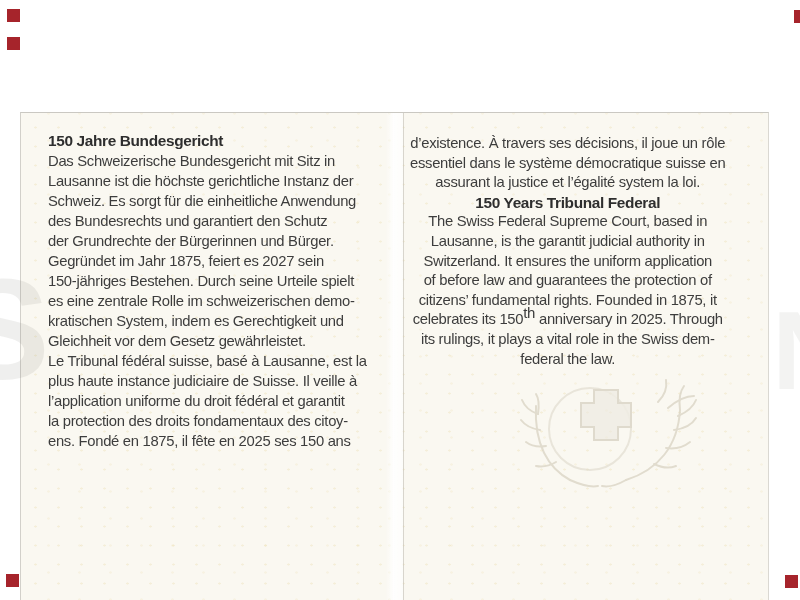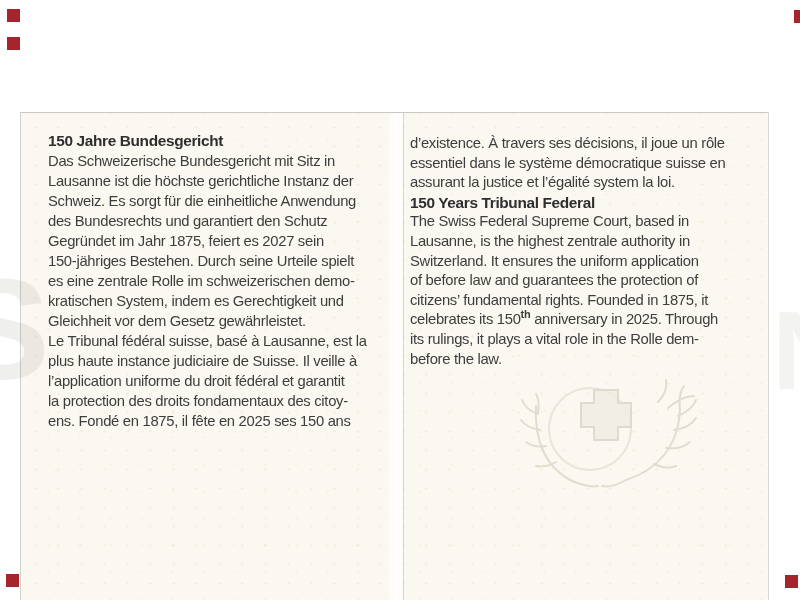--- a/index.html
+++ b/index.html
@@ -25,23 +25,23 @@
     background:linear-gradient(90deg, rgba(255,255,255,0) 0%, rgba(255,255,255,0.92) 45%, rgba(255,255,255,0.65) 100%);
     border-right:1px solid rgba(188,184,174,0.55);
   }
   .col{position:absolute;}
   .col-left{left:27px;top:18px;}
   .col-right{left:389px;top:21px;}
   .line{
     height:20px;line-height:20px;white-space:nowrap;
     font-size:14.8px;letter-spacing:-0.3px;color:#3d3d3d;
   }
-  .col-right .line{height:19.6px;line-height:19.6px;}
+  .col-right .line{height:19.6px;line-height:19.6px;text-align:center;}
   .line.heading{font-weight:bold;font-size:15.4px;color:#2e2e2e;letter-spacing:-0.35px;}
-  .line sup{font-size:11px;vertical-align:super;line-height:0;font-weight:bold;}
+  .line sup{font-size:15px;vertical-align:super;line-height:0;}
   .watermark{
     position:absolute;font-weight:bold;pointer-events:none;
     font-family:"Liberation Sans","DejaVu Sans",sans-serif;
   }
   .wm-left{left:-45px;top:248px;font-size:142px;color:rgba(120,120,112,0.12);}
   .wm-right{left:772px;top:286px;font-size:112px;color:rgba(120,120,112,0.09);}
   .emblem{position:absolute;left:487px;top:258px;}
   .regmark{position:absolute;width:13px;height:13px;background:#a6242b;}
   .rm-tl1{left:7px;top:9px;}
   .rm-tl2{left:7px;top:37px;}
@@ -81,45 +81,46 @@
       </g>
     </g>
   </svg>
 
   <div class="col col-left">
       <div class="line heading">150 Jahre Bundesgericht</div>
       <div class="line">Das Schweizerische Bundesgericht mit Sitz in</div>
       <div class="line">Lausanne ist die höchste gerichtliche Instanz der</div>
       <div class="line">Schweiz. Es sorgt für die einheitliche Anwendung</div>
       <div class="line">des Bundesrechts und garantiert den Schutz</div>
+      <div class="line">der Grundrechte der Bürgerinnen und Bürger.</div>
       <div class="line">Gegründet im Jahr 1875, feiert es 2027 sein</div>
       <div class="line">150-jähriges Bestehen. Durch seine Urteile spielt</div>
       <div class="line">es eine zentrale Rolle im schweizerischen demo-</div>
       <div class="line">kratischen System, indem es Gerechtigkeit und</div>
       <div class="line">Gleichheit vor dem Gesetz gewährleistet.</div>
       <div class="line">Le Tribunal fédéral suisse, basé à Lausanne, est la</div>
       <div class="line">plus haute instance judiciaire de Suisse. Il veille à</div>
       <div class="line">l’application uniforme du droit fédéral et garantit</div>
       <div class="line">la protection des droits fondamentaux des citoy-</div>
       <div class="line">ens. Fondé en 1875, il fête en 2025 ses 150 ans</div>
     </div>
 
   <div class="col col-right">
       <div class="line">d’existence. À travers ses décisions, il joue un rôle</div>
       <div class="line">essentiel dans le système démocratique suisse en</div>
       <div class="line">assurant la justice et l’égalité system la loi.</div>
       <div class="line heading">150 Years Tribunal Federal</div>
       <div class="line">The Swiss Federal Supreme Court, based in</div>
-      <div class="line">Lausanne, is the highest zentrale authority in</div>
+      <div class="line">Lausanne, is the garantit judicial authority in</div>
       <div class="line">Switzerland. It ensures the uniform application</div>
       <div class="line">of before law and guarantees the protection of</div>
       <div class="line">citizens’ fundamental rights. Founded in 1875, it</div>
       <div class="line"><span>celebrates its 150</span><sup>th</sup><span> anniversary in 2025. Through</span></div>
-      <div class="line">its rulings, it plays a vital role in the Rolle dem-</div>
-      <div class="line">before the law.</div>
+      <div class="line">its rulings, it plays a vital role in the Swiss dem-</div>
+      <div class="line">federal the law.</div>
     </div>
 </div>
 
 <div class="watermark wm-left">S</div>
 <div class="watermark wm-right">N</div>
 
 <div class="regmark rm-tl1" style="background: rgb(166, 36, 43);"></div>
 <div class="regmark rm-tl2" style="background: rgb(166, 36, 43);"></div>
 <div class="regmark rm-tr" style="background: rgb(166, 36, 43);"></div>
 <div class="regmark rm-bl" style="background: rgb(166, 36, 43);"></div>

